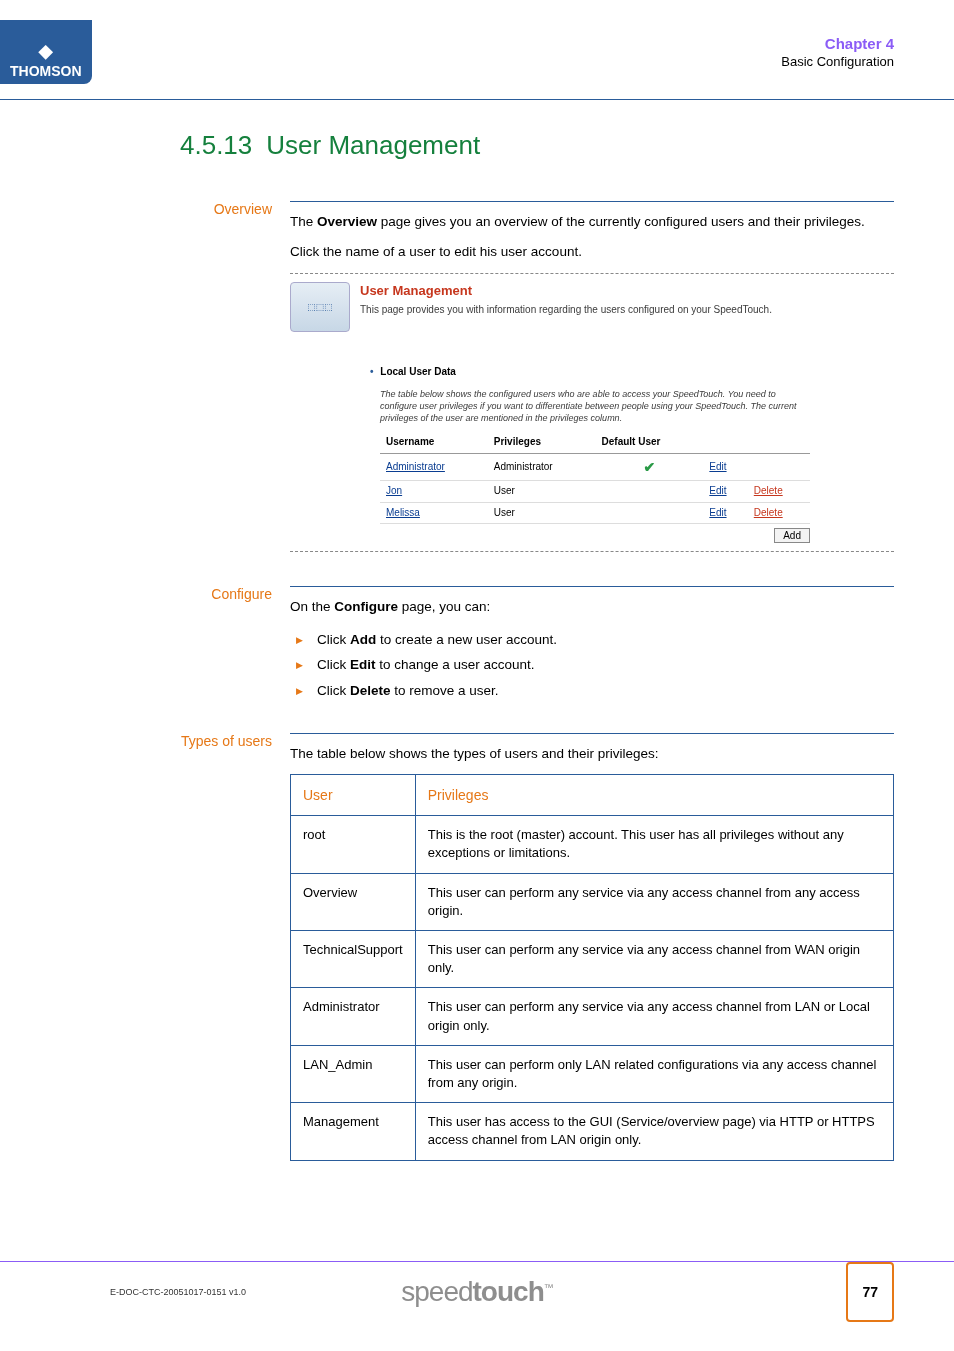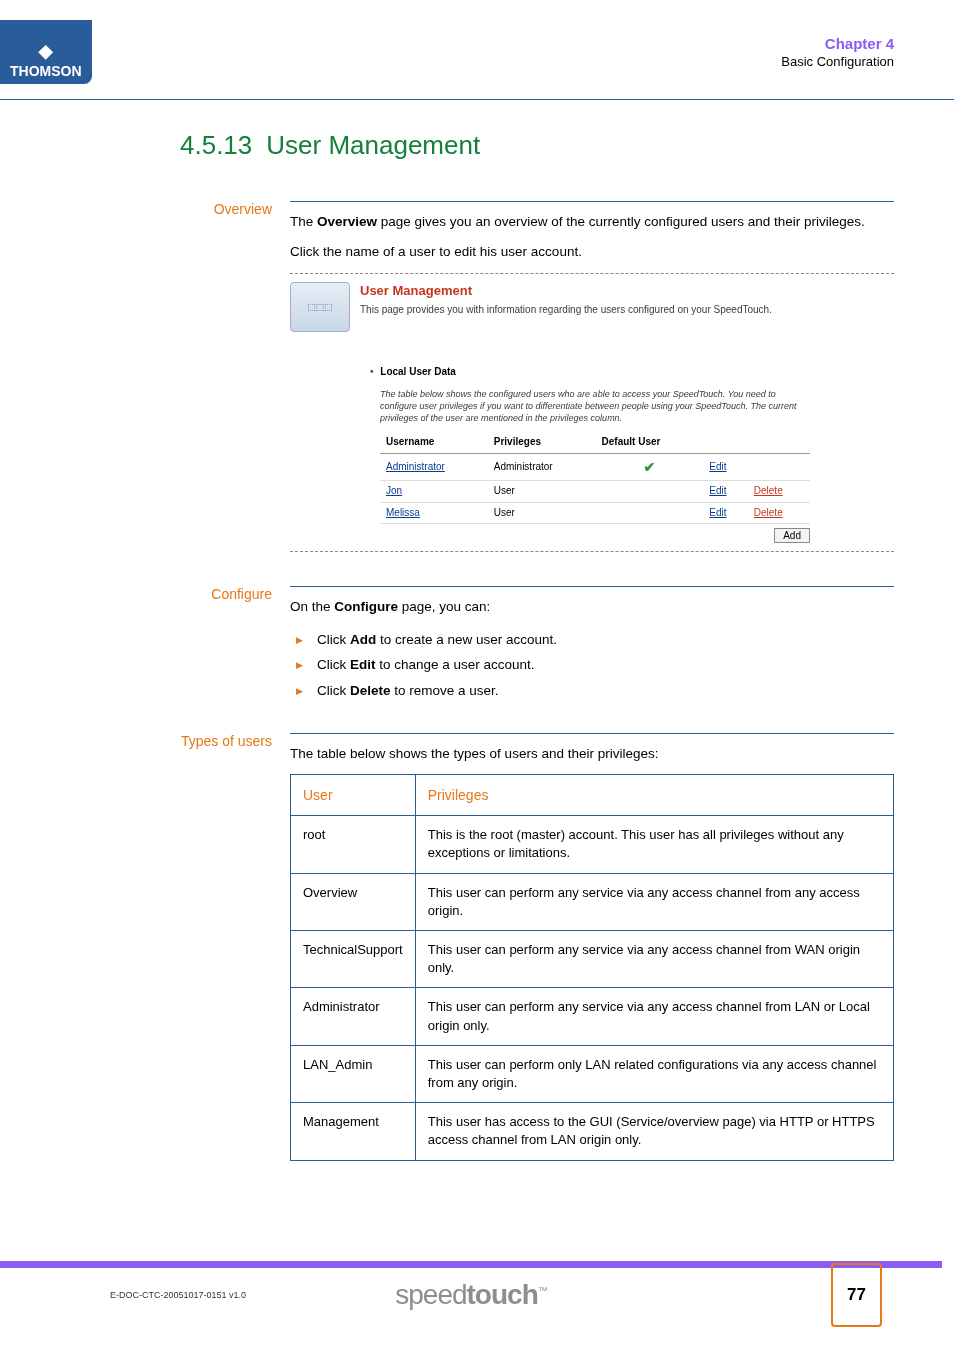--- a/index.html
+++ b/index.html
@@ -31,26 +31,26 @@
   .link { color: #0a3d91; text-decoration: underline; }
   .dlink { color: #c6361d; text-decoration: underline; }
   .check { color: #2a9a46; font-size: 14px; font-weight:bold; }
   .add-btn { font-size: 10px; border: 1px solid #888; background: #f3f3f3; padding: 1px 8px; float:right; margin: 4px 0 0 0; }
   .bullet-list { list-style: none; padding-left: 6px; margin-top:8px; }
   .bullet-list li { padding: 3px 0; display:flex; }
   .bullet-list li::before { content: "▶"; color: #e67817; font-size: 9px; margin-right: 14px; margin-top:4px; }
   .types-table { border-collapse: collapse; width: 100%; margin-top: 10px; border: 1px solid #2a5c9a; font-size: 13px; }
   .types-table th { text-align: left; padding: 10px 12px; color: #e67817; font-weight: normal; border: 1px solid #2a5c9a; font-size: 14px; }
   .types-table td { padding: 10px 12px; border: 1px solid #2a5c9a; vertical-align: top; line-height:1.4; }
-  .footer { position: absolute; bottom: 30px; left: 0; right: 12px; padding: 0 60px 0 110px; border-top: 7px solid #8b5cf6; display:flex; align-items:center; justify-content:space-between; height:60px;gap:16px; }
+  .footer { position: absolute; bottom: 30px; left: 0; right: 0; padding: 0 60px 0 110px; border-top: 1px solid #8b5cf6; display:flex; align-items:center; justify-content:space-between; height:60px;gap:16px; }
   .footer-left { font-size: 9px; color: #333; }
   .footer-center { font-size: 28px; color: #8e8e8e; letter-spacing:-1px; position:absolute; left:50%; transform:translateX(-50%); }
   .footer-center .bold2 { font-weight: bold; }
   .footer-center .tm { font-size: 10px; vertical-align: super; }
-  .page-num { border: 2px solid #e67817; border-radius: 4px; padding: 20px 14px; font-weight: bold; font-size: 17px; }
+  .page-num { border: 2px solid #e67817; border-radius: 4px; padding: 20px 14px; font-weight: bold; font-size: 14px; }
 </style>
 </head>
 <body>
 
 <div class="page-header">
   <div class="thomson-logo">
     <span class="icon">◆</span>
     <span>THOMSON</span>
   </div>
   <div class="header-right">

